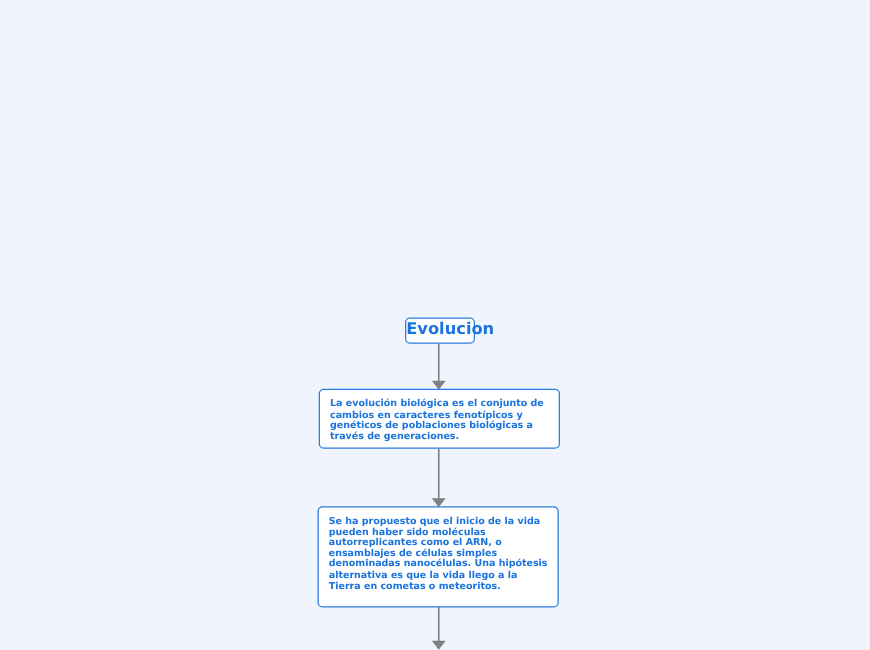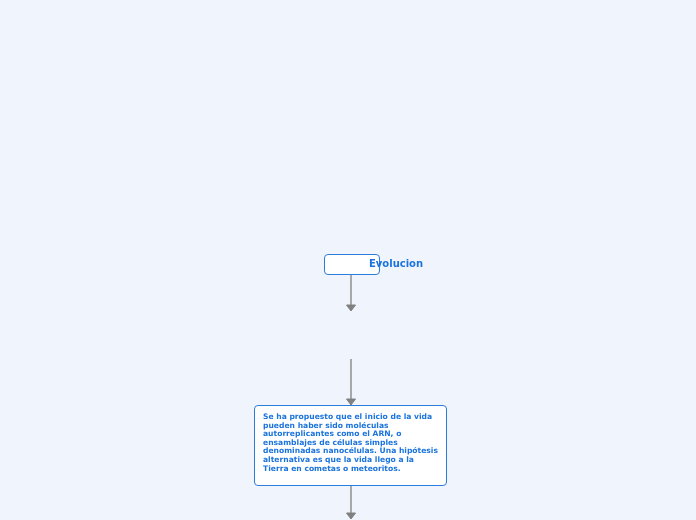--- a/index.html
+++ b/index.html
@@ -14,21 +14,21 @@
     position: absolute;
     box-sizing: border-box;
     background: #ffffff;
     border: 1.6px solid #2b7cdd;
     border-radius: 4px;
     color: #1b74dd;
     font-weight: bold;
   }
   .node .txt { display: block; }
   #n1 { left: 324px; top: 254px; width: 56px; height: 21px; }
-  #n1 .txt { font-size: 10px; text-align: center; line-height: 18px; margin-left: 44px; }
+  #n1 .txt { font-size: 13px; text-align: center; line-height: 18px; }
   #n2 { left: 255px; top: 311px; width: 193px; height: 48px; }
   #n3 { left: 254px; top: 405px; width: 193px; height: 81px; }
   .body .txt { font-size: 7.6px; line-height: 8.6px; padding: 7px 8px; }
   svg.links { position: absolute; left:0; top:0; width: 696px; height: 520px; }
 </style>
 </head>
 <body>
 
 <div id="canvas">
   <svg class="links">
@@ -38,16 +38,19 @@
       <line x1="351" y1="359" x2="351" y2="400" stroke-width="1.3"></line>
       <polygon points="346.5,399 355.5,399 351,405"></polygon>
       <line x1="351" y1="475" x2="351" y2="514" stroke-width="1.3"></line>
       <polygon points="346.5,513 355.5,513 351,519"></polygon>
     </g>
   </svg>
 
   <div class="node" id="n1">
     <span class="txt">Evolucion</span>
   </div>
+  <div class="node body" id="n2">
+    <span class="txt">La evolución biológica es el conjunto de cambios en caracteres fenotípicos y genéticos de poblaciones biológicas a través de generaciones.</span>
+  </div>
   <div class="node body" id="n3">
     <span class="txt">Se ha propuesto que el inicio de la vida pueden haber sido moléculas autorreplicantes como el ARN, o ensamblajes de células simples denominadas nanocélulas. Una hipótesis alternativa es que la vida llego a la Tierra en cometas o meteoritos.</span>
   </div>
 </div>
 
 </body></html>

